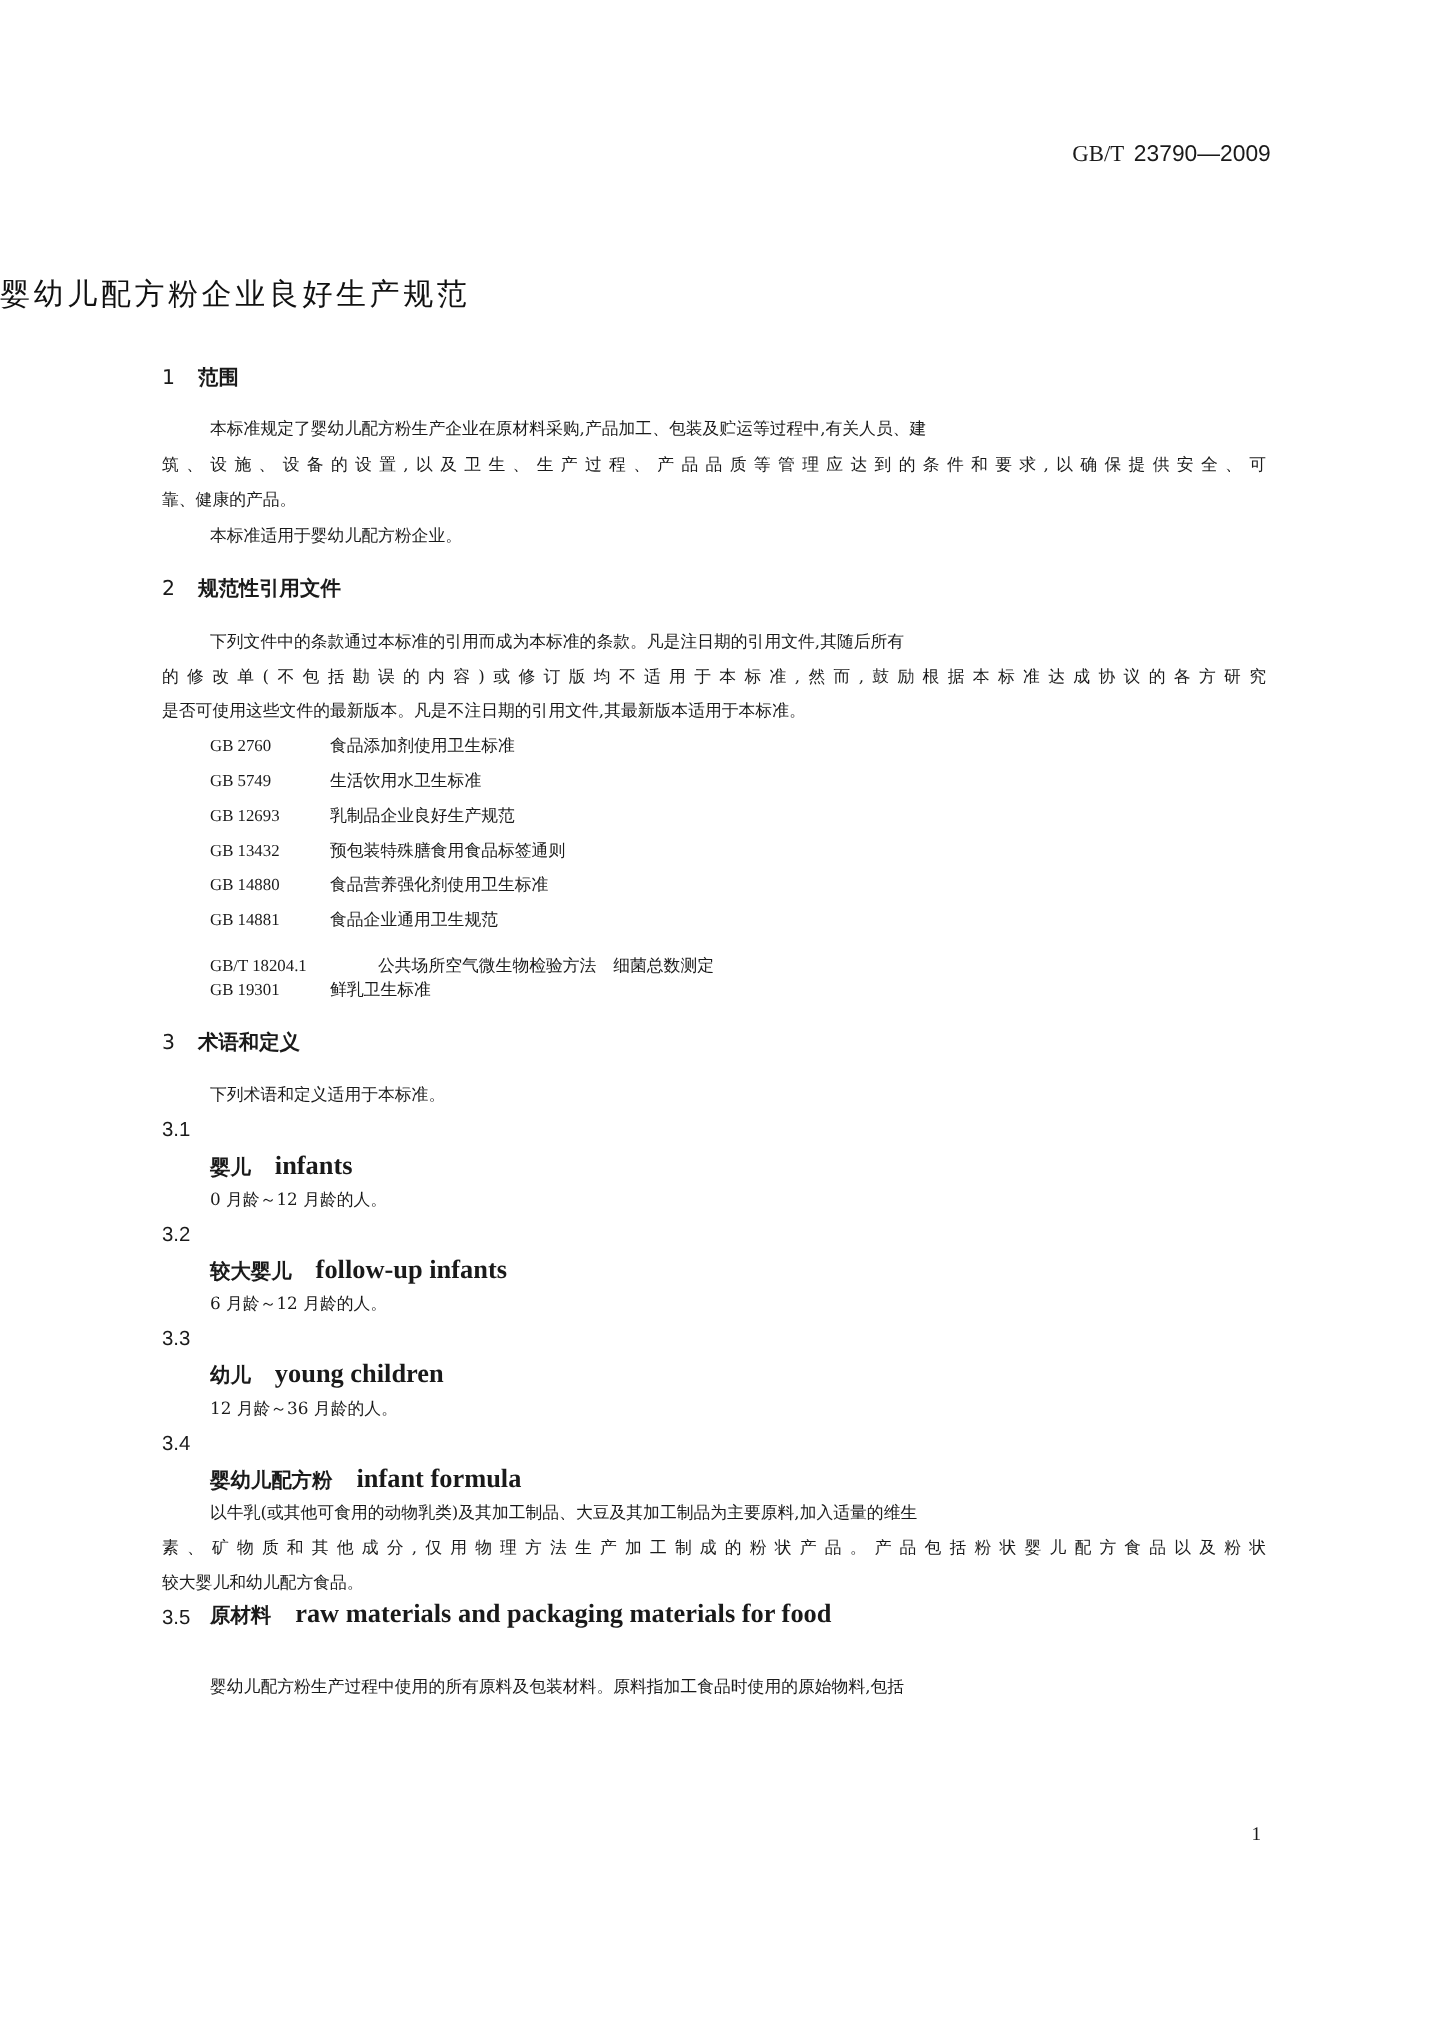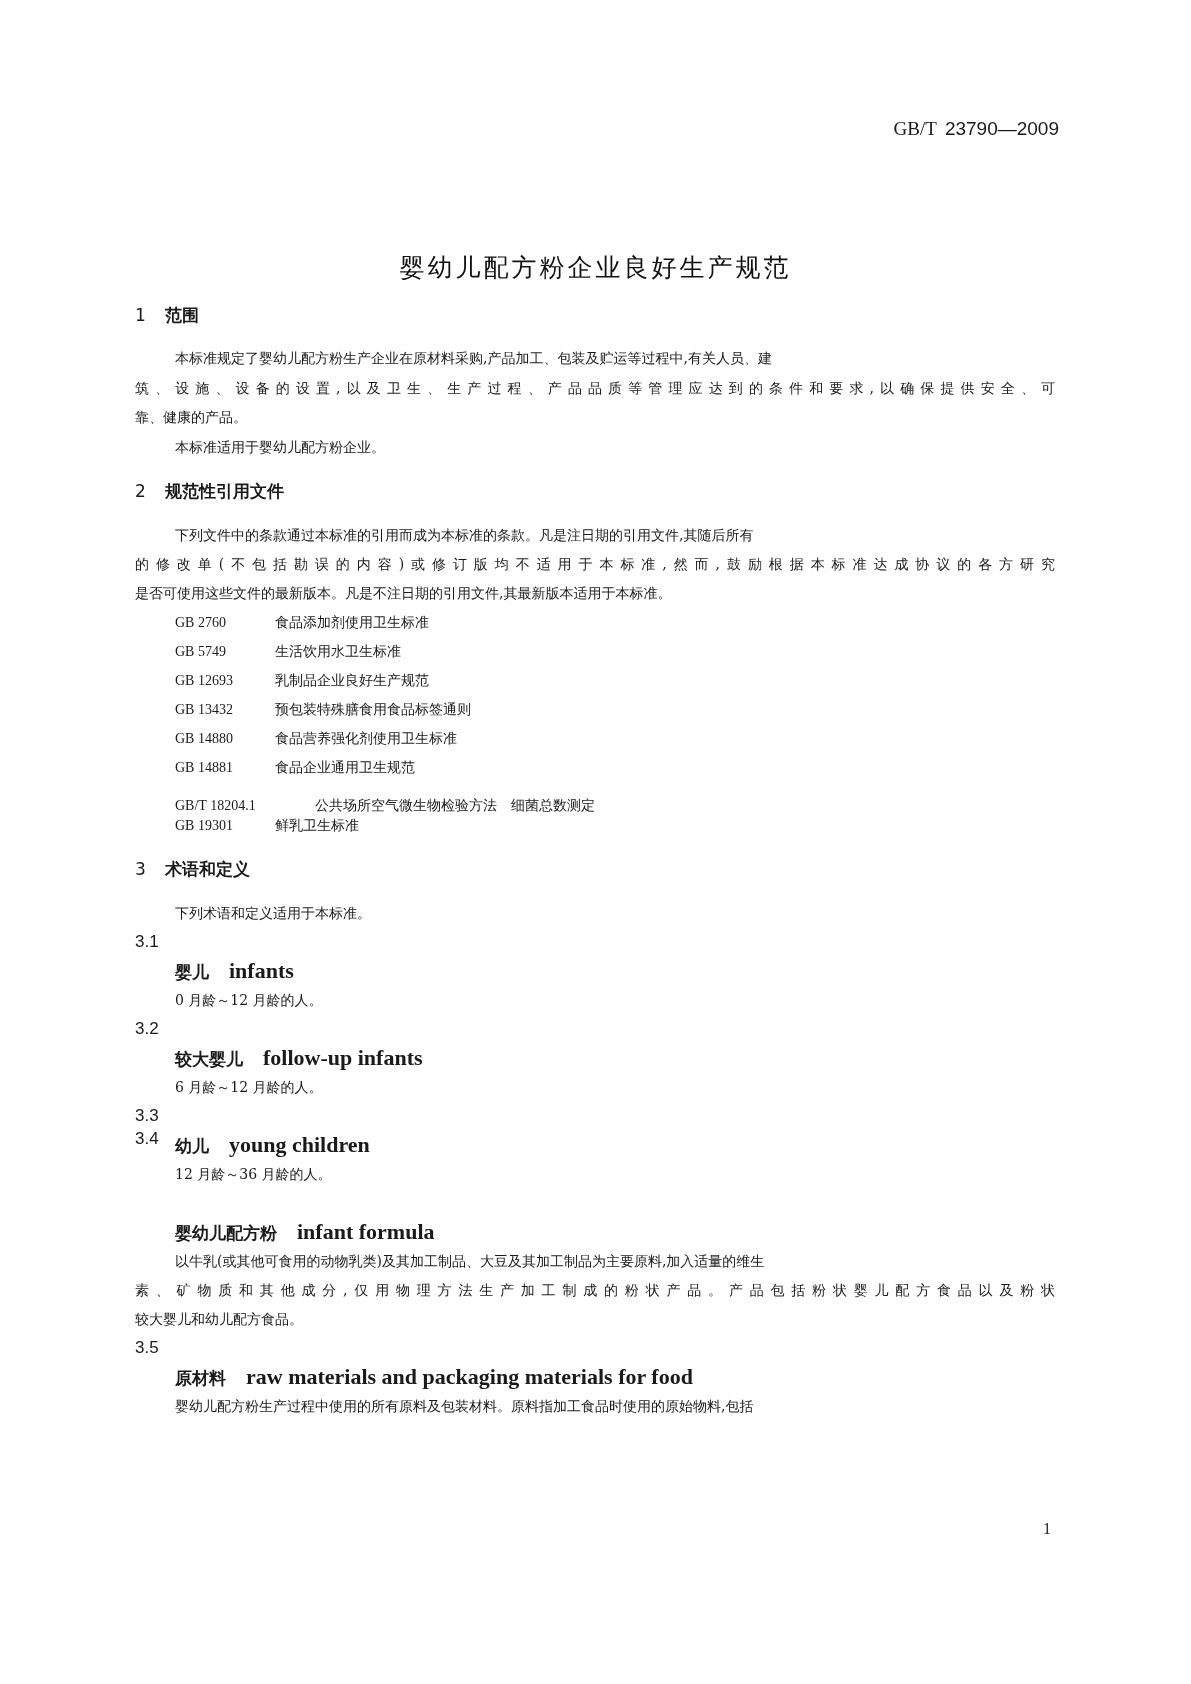--- a/index.html
+++ b/index.html
@@ -8,24 +8,23 @@
       font-family: "DejaVu Serif", "Liberation Serif", serif;
       color: #1a1a1a;
     }
     .std-code {
       position: absolute; top: 118px; right: 132px;
       font-family: "Liberation Serif", serif; font-size: 19px;
     }
     .std-code .gbt { font-weight: normal; }
     .std-code .num { font-family: "Liberation Sans", sans-serif; margin-left: 8px; }
     .doc-title {
-      position: absolute; top: 228px; left: 0; width: 1191px; text-align: center;
+      position: absolute; top: 228px; left: 0; width: 1191px; 
       font-family: "DejaVu Sans", sans-serif; font-size: 25px; letter-spacing: 3px;
       color: #111;
-      margin-top: 23px;
     }
     .content { position: absolute; left: 135px; top: 0; width: 920px; }
     .line { position: absolute; left: 0; white-space: nowrap; font-size: 14px; line-height: 22px; }
     .indent { left: 40px; }
     .sec-head { font-family: "DejaVu Sans", sans-serif; font-size: 17px; font-weight: bold; }
     .sec-head .n { font-weight: normal; display: inline-block; width: 30px; }
     .clause-no { font-family: Liberation Sans, sans-serif; font-size: 17px; }
     .term { font-family: "DejaVu Sans", sans-serif; font-weight: bold; font-size: 17px; }
     .term .en { font-family: "Liberation Serif", serif; font-weight: bold; margin-left: 20px; font-size: 22px; }
     .ref-code { display: inline-block; min-width: 100px; font-family: "Liberation Serif", serif; }
@@ -77,24 +76,24 @@
   <div class="line indent" style="top:989px">0 月龄～12 月龄的人。</div>
 
   <div class="line clause-no" style="top:1018px">3.2</div>
   <div class="line indent term" style="top:1047px"><span>较大婴儿</span><span class="en">follow-up infants</span></div>
   <div class="line indent" style="top:1076px">6 月龄～12 月龄的人。</div>
 
   <div class="line clause-no" style="top:1105px">3.3</div>
   <div class="line indent term" style="top:1134px"><span>幼儿</span><span class="en">young children</span></div>
   <div class="line indent" style="top:1163px">12 月龄～36 月龄的人。</div>
 
-  <div class="line clause-no" style="top:1128px">3.4</div>
+  <div class="line clause-no" style="top:1192px">3.4</div>
   <div class="line indent term" style="top:1221px"><span>婴幼儿配方粉</span><span class="en">infant formula</span></div>
   <div class="line indent" style="top:1250px">以牛乳(或其他可食用的动物乳类)及其加工制品、大豆及其加工制品为主要原料,加入适量的维生</div>
   <div class="line justify" style="top:1279px">素、矿物质和其他成分,仅用物理方法生产加工制成的粉状产品。产品包括粉状婴儿配方食品以及粉状</div>
   <div class="line" style="top:1308px">较大婴儿和幼儿配方食品。</div>
 
   <div class="line clause-no" style="top:1337px">3.5</div>
-  <div class="line indent term" style="top:1366px"><span>原材料</span><span class="en">raw materials and packaging materials for food</span></div>
+  <div class="line indent term" style="top:1334px"><span>原材料</span><span class="en">raw materials and packaging materials for food</span></div>
   <div class="line indent" style="top:1395px">婴幼儿配方粉生产过程中使用的所有原料及包装材料。原料指加工食品时使用的原始物料,包括</div>
 </div>
 
 <div class="page-no">1</div>
 
 </body></html>

